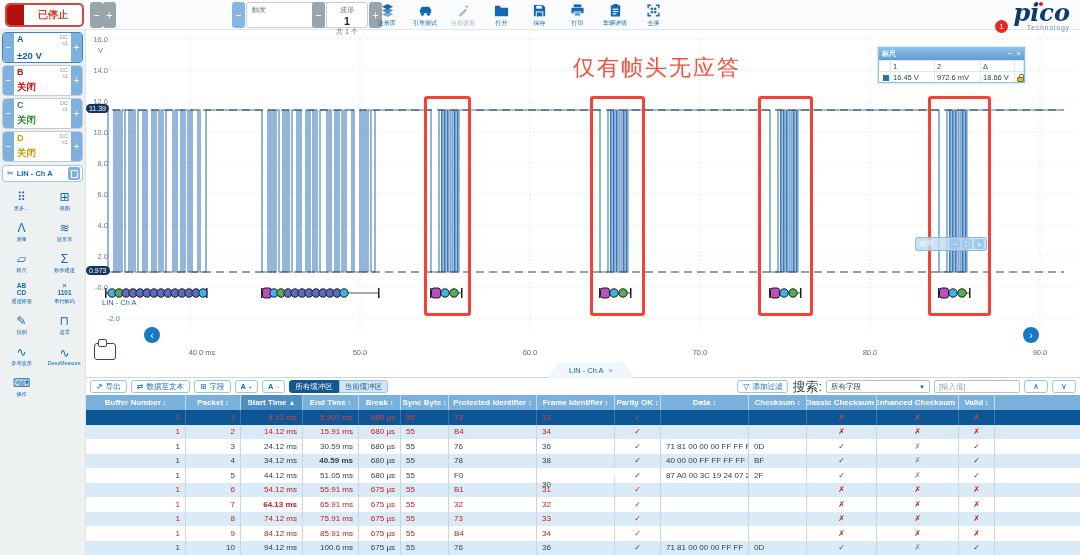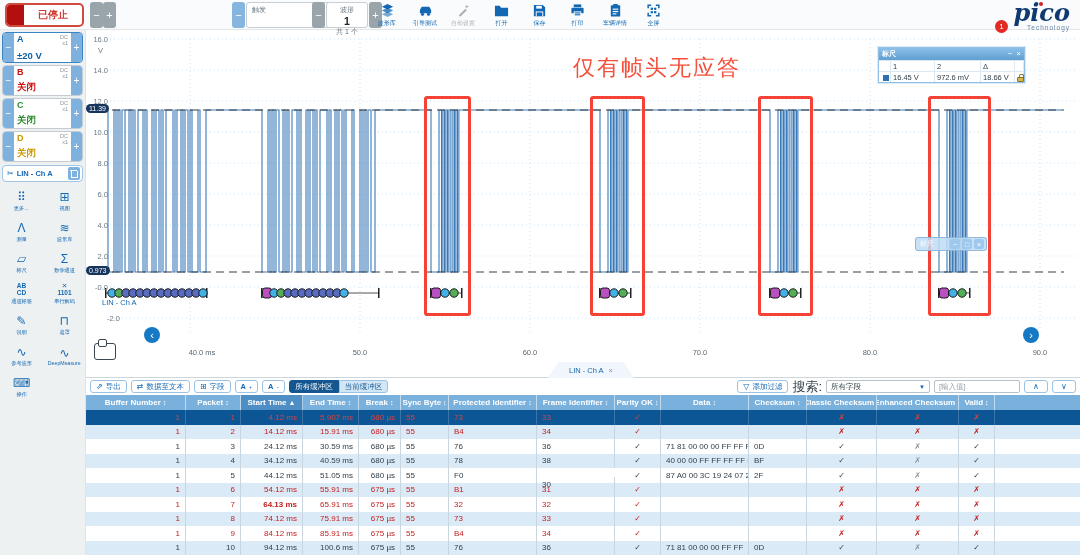--- a/index.html
+++ b/index.html
@@ -723,21 +723,21 @@
           </div>
           <div class="td c" style="width: 36px;">
             <span class="mark-ok">✓</span>
           </div>
           <div class="td" style="flex: 1 1 0%; border-right: none;"></div>
         </div>
         <div class="tr alt">
           <div class="td r" style="width: 100px;">1</div>
           <div class="td r" style="width: 55px;">4</div>
           <div class="td r" style="width: 62px;">34.12 ms</div>
-          <div class="td r" style="width: 56px;">40.59 ms</div>
+          <div class="td r" style="width: 56px; font-weight: bold;">40.59 ms</div>
           <div class="td r" style="width: 42px;">680 µs</div>
           <div class="td l" style="width: 48px;">55</div>
           <div class="td l" style="width: 88px;">78</div>
           <div class="td l" style="width: 78px;">38</div>
           <div class="td c" style="width: 46px;">
             <span class="mark-ok">✓</span>
           </div>
           <div class="td l" style="width: 88px;">40 00 00 FF FF FF FF FF</div>
           <div class="td l" style="width: 58px;">BF</div>
           <div class="td c" style="width: 70px;">

